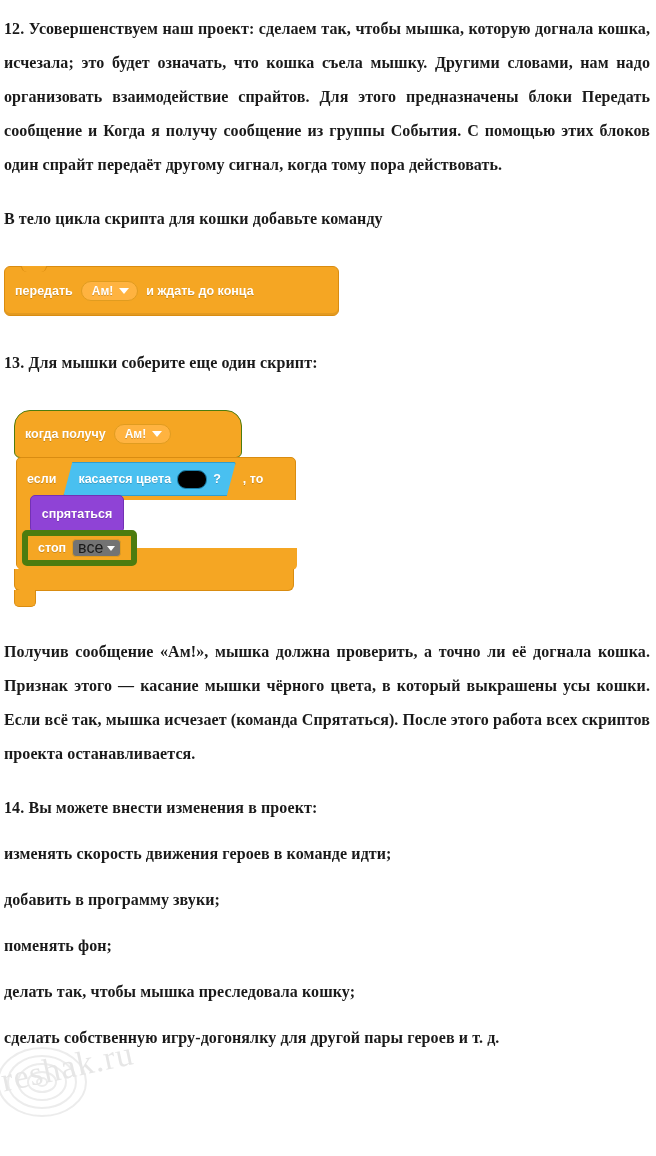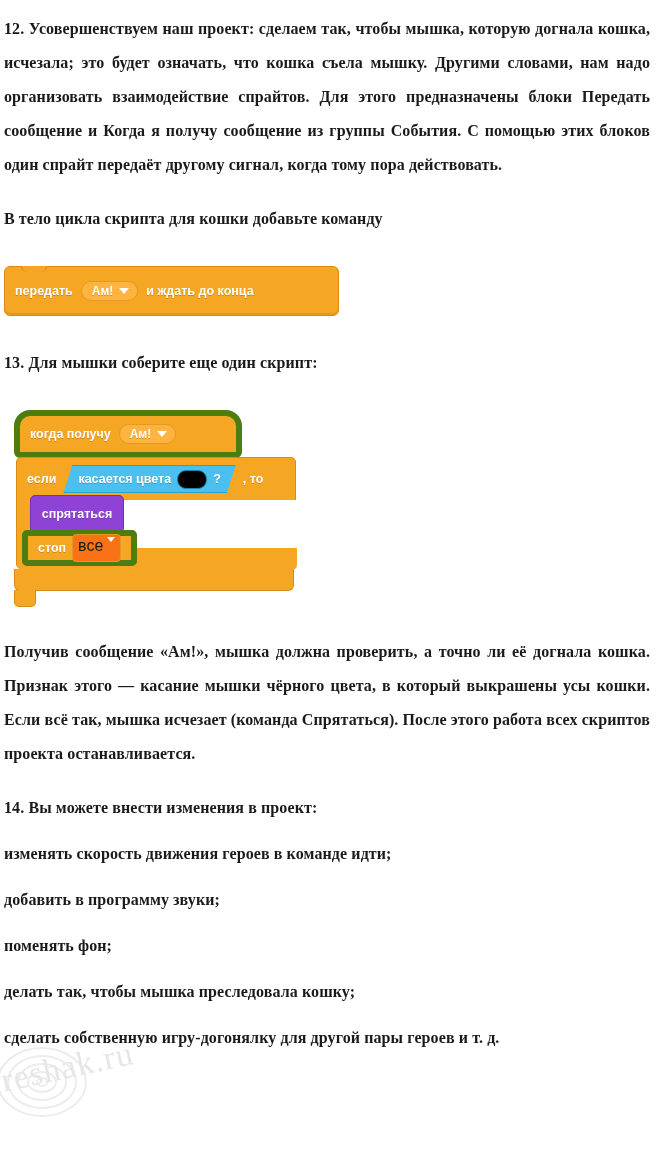--- a/index.html
+++ b/index.html
@@ -112,21 +112,21 @@
     margin-left: 4px;
     font-family: "Liberation Sans", sans-serif;
   }
   .hat {
     position: absolute;
     left: 10px;
     top: 0;
     width: 228px;
     height: 48px;
     background: #f5a623;
-    border: 6px solid #4d7c0f;
+    border: 1px solid #4d7c0f;
     border-radius: 16px 16px 6px 6px;
     display: flex;
     align-items: center;
     padding: 0 10px;
     box-sizing: border-box;
   }
   .if-block {
     position: absolute;
     left: 12px;
     top: 47px;
@@ -163,21 +163,21 @@
     height: 22px;
     background: #f5a623;
     border-bottom-left-radius: 5px;
     border-bottom-right-radius: 5px;
   }
   .hex {
     display: inline-flex;
     align-items: center;
     background: #49c0f0;
     border: 1px solid #2f9ece;
-    height: 28px;
+    height: 34px;
     padding: 0 14px;
     margin: 7px 7px;
     box-sizing: border-box;
     clip-path: polygon(9px 0, 100% 0, calc(100% - 9px) 100%, 0 100%);
     border-radius: 2px;
   }
   .hex .hex-text {
     color: #ffffff;
     font-size: 12.5px;
     font-weight: bold;
@@ -219,27 +219,27 @@
     border: 6px solid #4d7c0f;
     border-radius: 5px;
     display: flex;
     align-items: center;
     padding-left: 10px;
     box-sizing: border-box;
     z-index: 6;
   }
   .stop-dd {
     display: inline-flex;
-    align-items: flex-start;
-    background: #f97316;
+    align-items: center;
+    background: #737373;
     border: 1px solid #e09c20;
     border-radius: 4px;
     padding: 2px 5px;
     margin-left: 6px;
-    height: 28px;
+    height: 18px;
     box-sizing: border-box;
   }
   .stop-dd .caret {
     margin-left: 4px;
     border-left: 4px solid transparent;
     border-right: 4px solid transparent;
     border-top: 5px solid #ffffff;
   }
   .bottom-bar {
     position: absolute;

